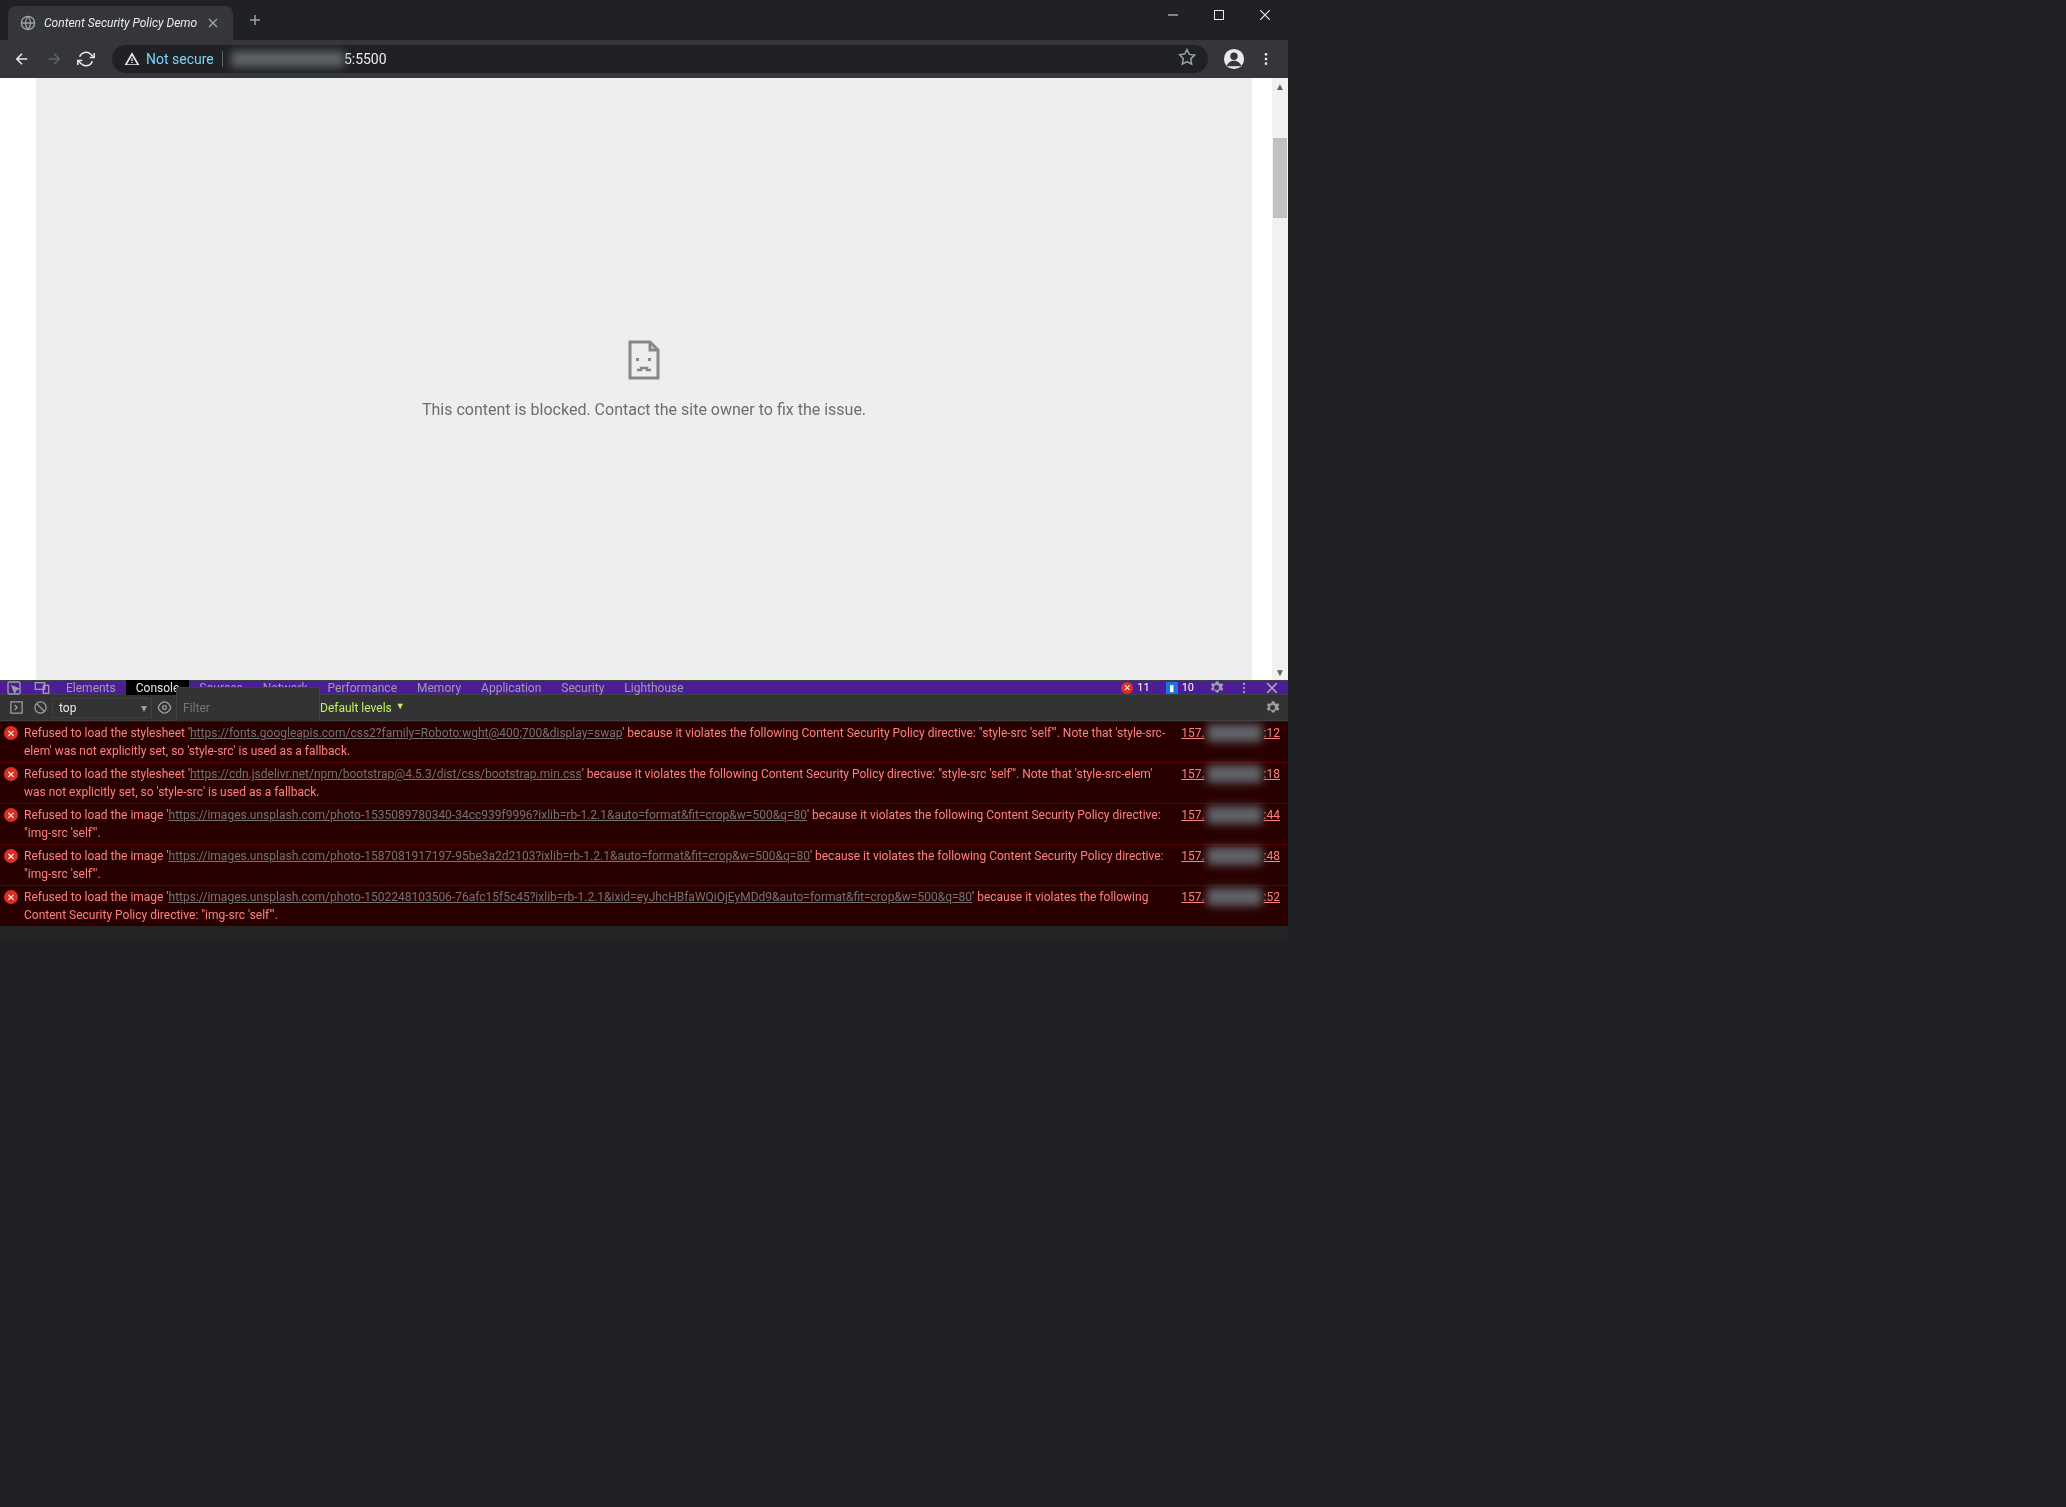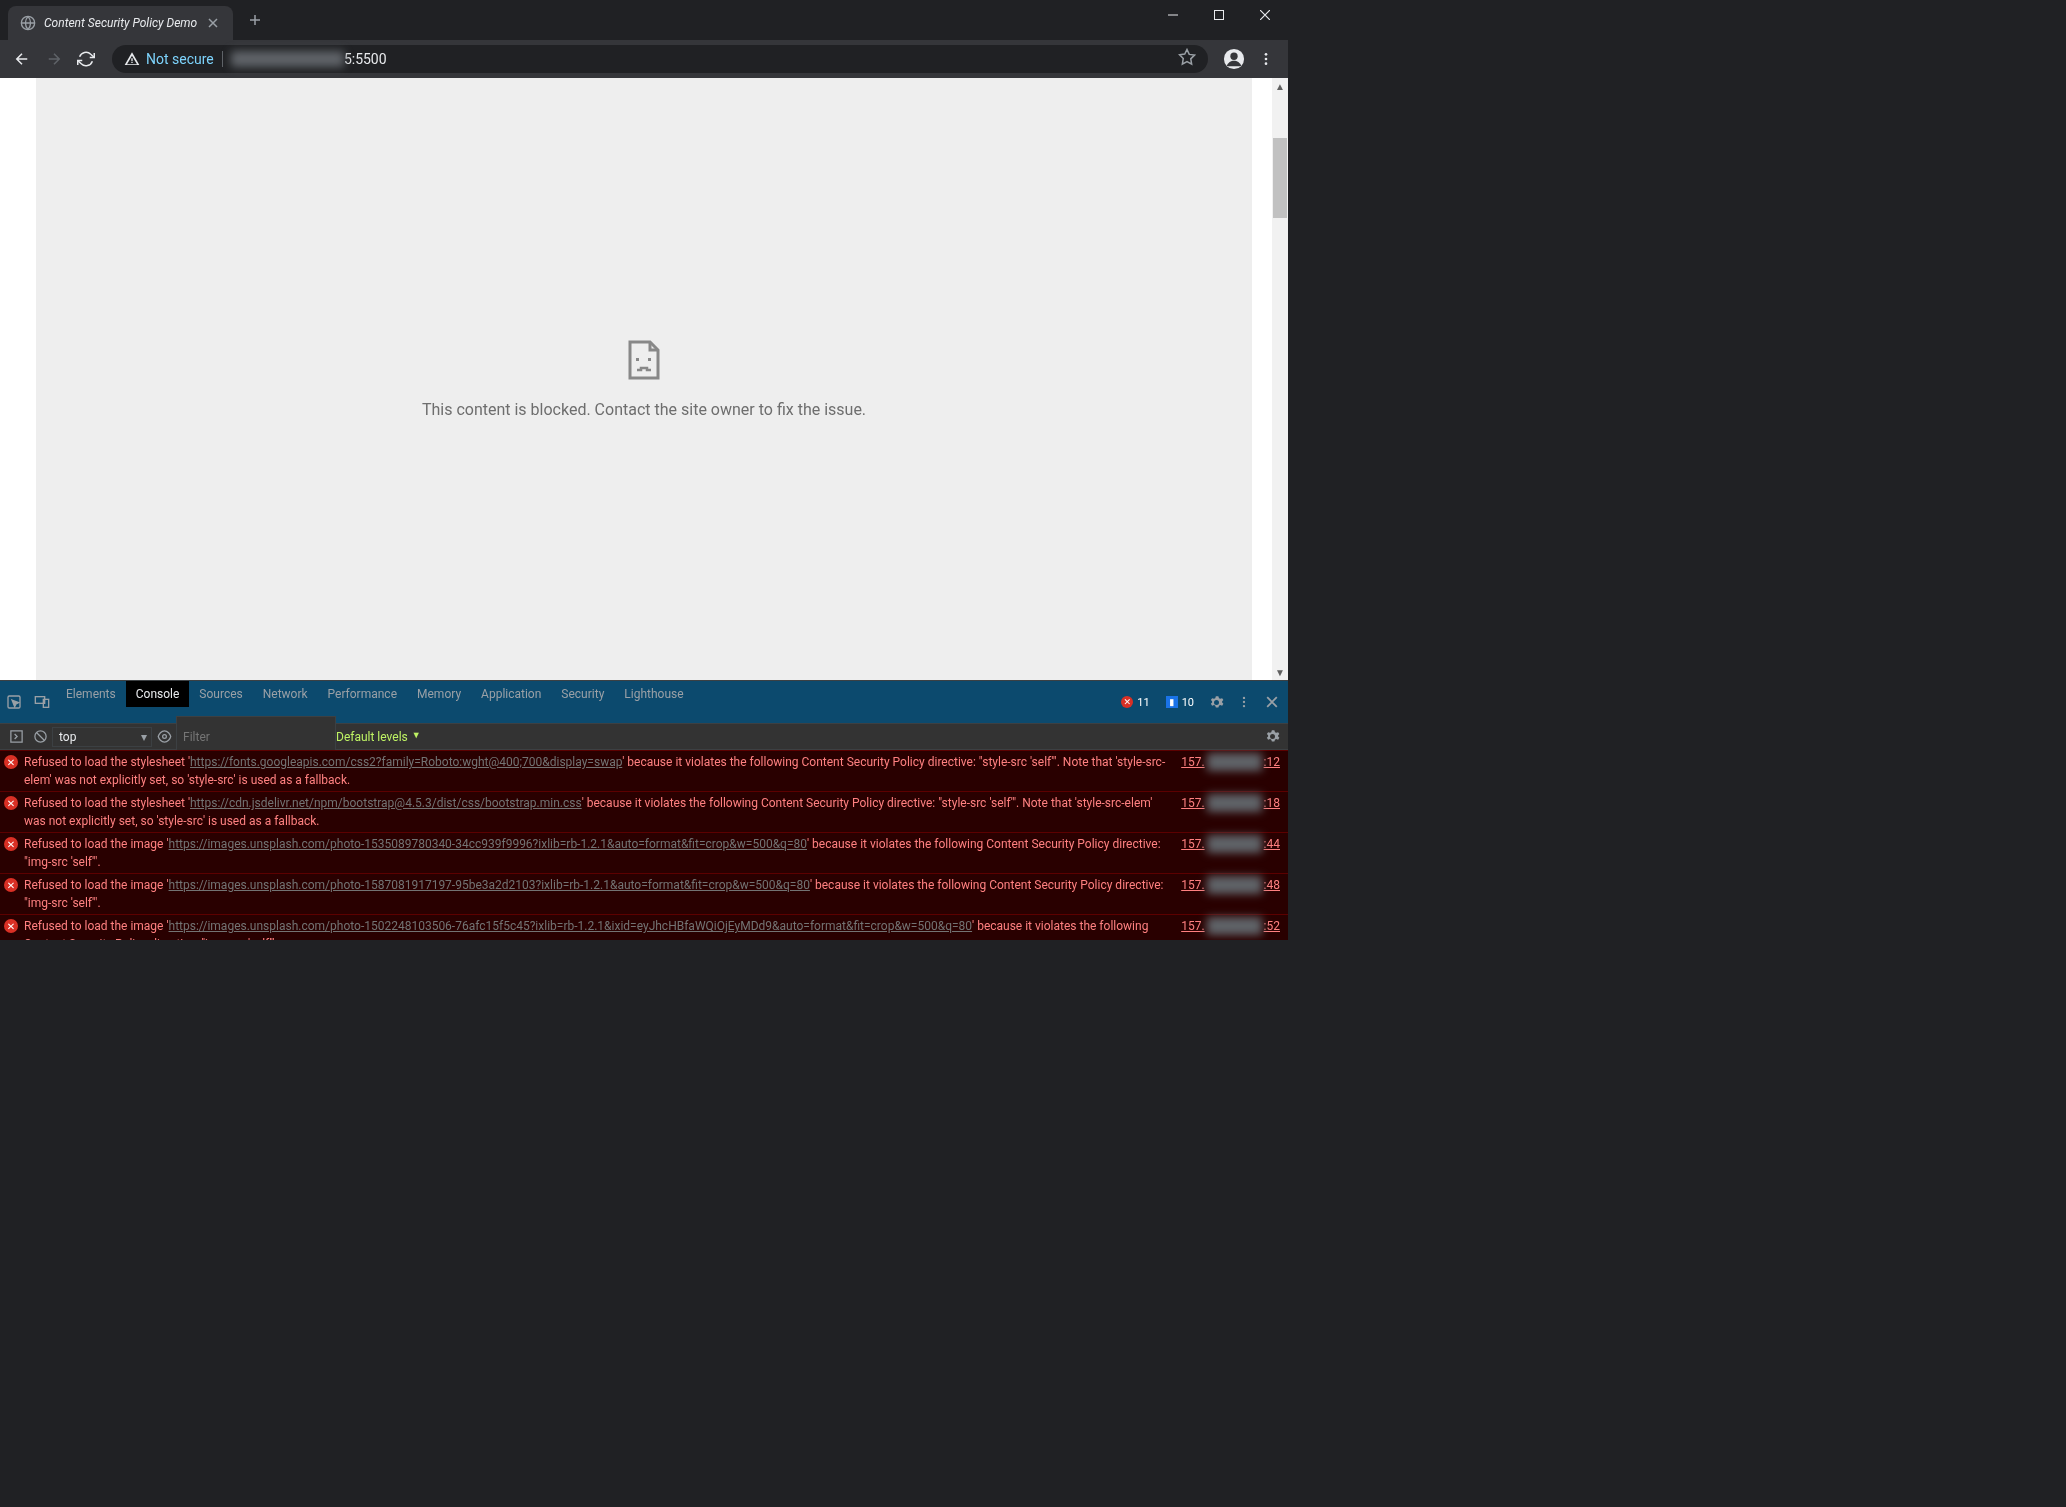--- a/index.html
+++ b/index.html
@@ -22,33 +22,33 @@
 .divider { width:1px; height:16px; background:#5f6368; }
 .blurred { filter:blur(4px); background:#5f6368; color:transparent; border-radius:2px; padding:0 2px; user-select:none; }
 .content { flex:1; background:#fff; display:flex; flex-direction:column; position:relative; overflow:hidden; }
 .content-inner { margin:0 36px; flex:1; background:#eee; display:flex; flex-direction:column; align-items:center; justify-content:center; }
 .broken-icon { width:36px; height:40px; margin-bottom:20px; }
 .blocked-msg { color:#6e6e6e; font-size:16px; }
 .vscroll { position:absolute; right:0; top:0; width:16px; height:100%; background:#f1f1f1; }
 .vscroll-thumb { position:absolute; right:1px; top:60px; width:14px; height:80px; background:#c1c1c1; }
 .vscroll-arrow { position:absolute; width:16px; height:16px; display:flex; align-items:center; justify-content:center; color:#606060; font-size:10px; }
 .devtools { height:260px; background:#242424; display:flex; flex-direction:column; border-top:1px solid #3c4043; font-size:12px; }
-.dt-tabs { height:43px; background:#0c4a6e; display:flex; border-bottom:1px solid #3c4043; }
+.dt-tabs { height:14px; background:#4c1d95; display:flex; align-items:center; border-bottom:1px solid #3c4043; }
 .dt-tab-icon { width:28px; display:flex; align-items:center; justify-content:center; color:#9aa0a6; cursor:pointer; }
 .dt-tab { padding:0 10px; height:26px; display:flex; align-items:center; color:#9aa0a6; cursor:pointer; }
 .dt-tab.active { background:#000; color:#e8eaed; }
 .dt-right { margin-left:auto; display:flex; align-items:center; gap:4px; padding-right:4px; }
 .badge { display:flex; align-items:center; gap:4px; padding:1px 6px; border-radius:2px; font-size:11px; color:#fff; }
 .badge-err-icon { width:12px; height:12px; background:#d93025; border-radius:50%; display:flex; align-items:center; justify-content:center; font-size:9px; }
 .badge-info-icon { width:12px; height:12px; background:#1a73e8; display:flex; align-items:center; justify-content:center; font-size:9px; }
 .dt-icon-btn { width:24px; height:24px; display:flex; align-items:center; justify-content:center; color:#9aa0a6; cursor:pointer; }
 .dt-toolbar { height:26px; background:#333; display:flex; align-items:center; padding:0 4px; border-bottom:1px solid #3c4043; }
 .dt-select { background:#333; border:1px solid #3c4043; color:#e8eaed; font-size:12px; padding:2px 18px 2px 6px; height:20px; position:relative; min-width:100px; display:flex; align-items:center; }
 .dt-select::after { content:"▾"; position:absolute; right:4px; color:#9aa0a6; }
-.dt-filter { background:#333; border:1px solid #3c4043; color:#bef264; font-size:12px; padding:20px 6px; height:20px; width:160px; }
+.dt-filter { background:#333; border:1px solid #3c4043; color:#bef264; font-size:12px; padding:20px 6px; height:20px; width:144px; }
 .dt-levels { color:#bef264; font-size:12px; display:flex; align-items:flex-start; gap:4px; cursor:pointer; }
 .console-body { flex:1; overflow-y:auto; font-family:Menlo,Consolas,monospace; font-size:12px; line-height:1.5; }
 .issues-row { background:#333; padding:3px 8px; display:flex; align-items:center; gap:8px; border-bottom:1px solid #3c4043; }
 .issues-row .sq { width:12px; height:12px; background:#1a73e8; flex-shrink:0; }
 .issues-link { margin-left:auto; text-decoration:underline; cursor:pointer; }
 .err-row { background:#290000; color:#ff8080; padding:2px 8px 2px 4px; border-top:1px solid #5c0000; display:flex; align-items:flex-start; gap:6px; }
 .err-icon { width:14px; height:14px; background:#d93025; border-radius:50%; display:flex; align-items:center; justify-content:center; color:#fff; font-size:10px; flex-shrink:0; margin-top:2px; }
 .err-text { flex:1; word-break:break-word; }
 .err-text a { color:#737373; text-decoration:underline; }
 .err-src { color:#ff8080; text-decoration:underline; white-space:nowrap; flex-shrink:0; }

